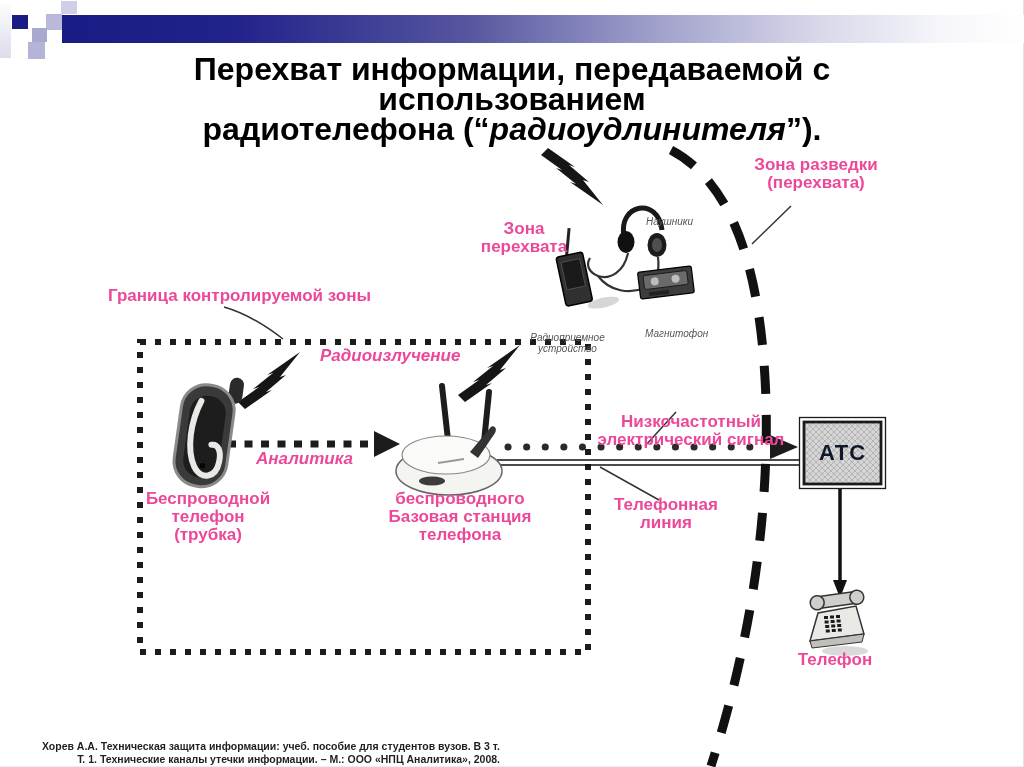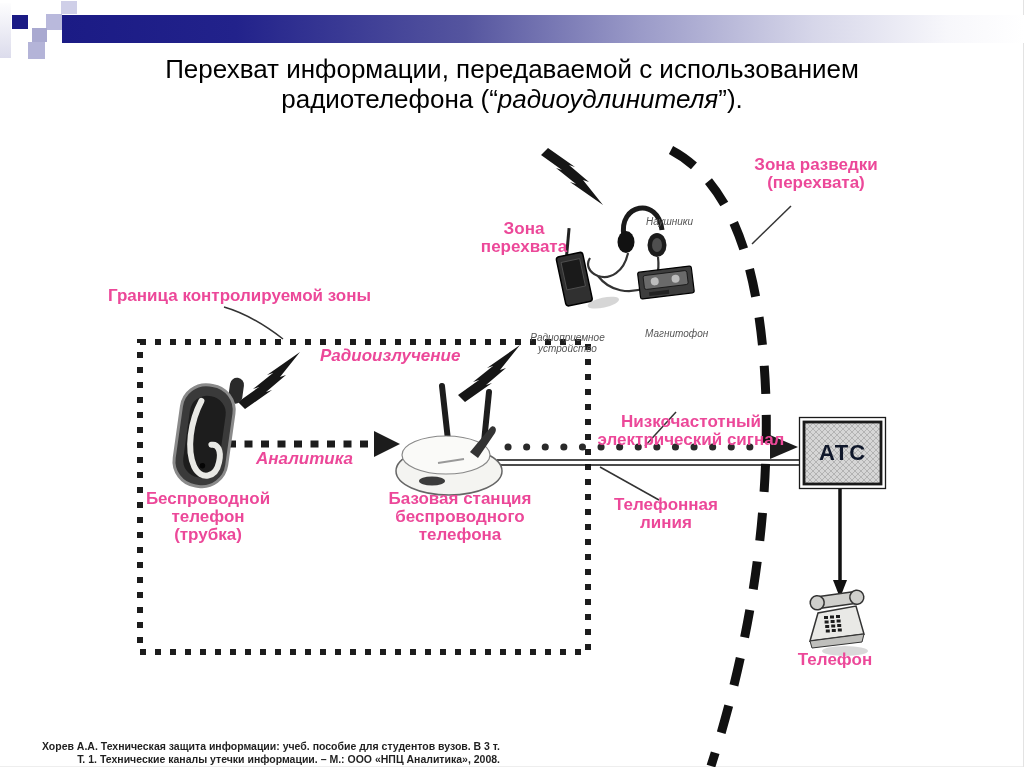--- a/index.html
+++ b/index.html
@@ -11,21 +11,21 @@
   .bar{position:absolute;left:62px;top:15px;width:962px;height:28px;
        background:linear-gradient(to right,#1b1b85 0%,#22228b 18%,#55559f 42%,#9a9ac8 60%,#d6d6e9 78%,#f7f7fb 92%,#ffffff 100%);}
   .s1{left:0;top:3px;width:11px;height:55px;background:linear-gradient(#fdfdfe,#dcdcEC);}
   .s2{left:12px;top:15px;width:16px;height:14px;background:#1b1b85;}
   .s3{left:46px;top:14px;width:16px;height:16px;background:#b9b9dc;}
   .s4{left:61px;top:1px;width:16px;height:13px;background:#cfcfe8;}
   .s5{left:32px;top:28px;width:15px;height:14px;background:#a9a9d0;}
   .s6{left:28px;top:42px;width:17px;height:17px;background:#b4b4d8;}
   
   .title{position:absolute;left:60px;right:60px;top:54px;text-align:center;
-         font-size:26px;font-weight:normal;color:#000;line-height:30px;}
+         font-size:32px;font-weight:bold;color:#000;line-height:30px;}
   .title span.line{display:block;}
   .iti{font-style:italic;}
   
   .lbl{position:absolute;font-size:17px;font-weight:bold;color:#ec4899;line-height:18px;white-space:nowrap;}
   .center{text-align:center;white-space:normal;}
   .lbl span{display:block;}
   .bi{font-style:italic;}
   .tiny{font-size:10px;font-weight:normal;font-style:italic;color:#555;line-height:11px;margin-top:26px;}
   .atc{position:absolute;left:800px;top:418px;width:85px;height:70px;
        display:flex;align-items:center;justify-content:center;
@@ -198,22 +198,22 @@
 
   <div class="lbl bi" style="left:256px;top:450px;">Аналитика</div>
 
   <div class="lbl center" style="left:140px;top:490px;width:136px;">
     <span>Беспроводной</span>
     <span>телефон</span>
     <span>(трубка)</span>
   </div>
 
   <div class="lbl center" style="left:372px;top:490px;width:176px;">
+    <span>беспроводного</span>
     <span>Базовая станция</span>
-    <span>беспроводного</span>
     <span>телефона</span>
   </div>
 
   <div class="lbl center" style="left:592px;top:373px;width:198px;margin-top:40px;">
     <span>Низкочастотный</span>
     <span>электрический сигнал</span>
   </div>
 
   <div class="lbl center" style="left:607px;top:496px;width:118px;">
     <span>Телефонная</span>

